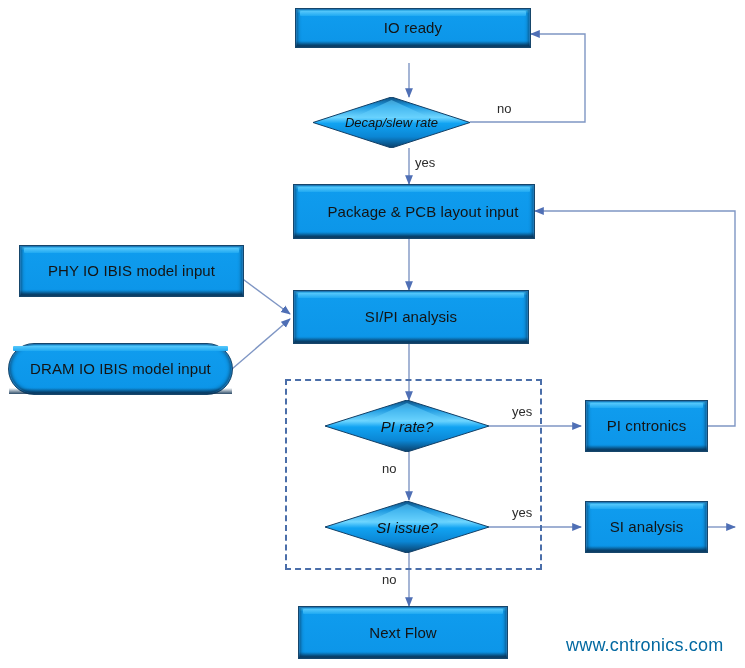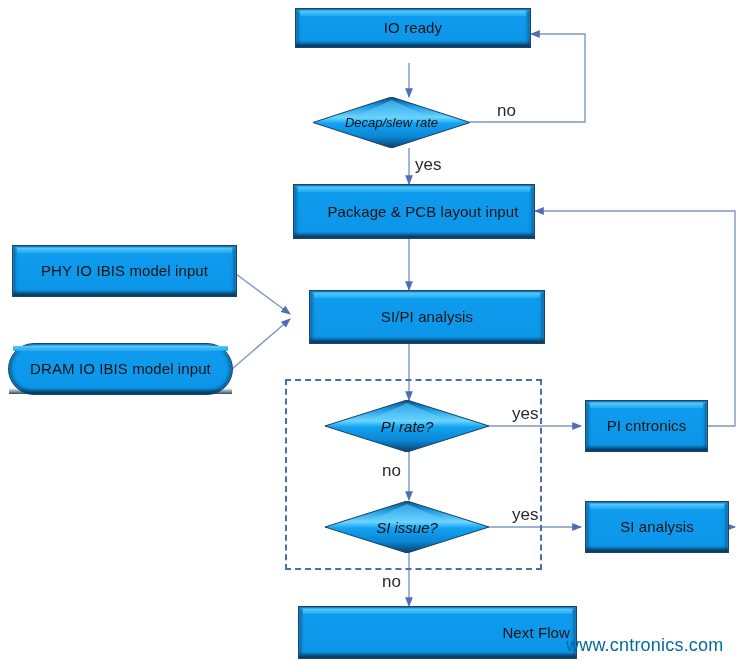--- a/index.html
+++ b/index.html
@@ -93,21 +93,21 @@
   .dashed-group{
     position:absolute;
     box-sizing:border-box;
     border:2px dashed #4a6ea9;
     background:transparent;
   }
 
   
   .edge-label{
     position:absolute;
-    font-size:17px;
+    font-size:13px;
     color:#2b2b2b;
     white-space:nowrap;
   }
 
   
   .watermark{
     position:absolute;
     font-size:18px;
     color:#0369a1;
     white-space:nowrap;
@@ -158,41 +158,41 @@
   <div class="dashed-group" style="left:285px; top:379px; width:257px; height:191px;"></div>
 
   <div class="node-box" style="left:295px; top:8px; width:236px; height:40px;">
     <span class="lbl">IO ready</span>
   </div>
 
   <div class="node-box" style="left:293px; top:184px; width:242px; height:55px;padding-left:24px;">
     <span class="lbl">Package &amp; PCB layout input</span>
   </div>
 
-  <div class="node-box" style="left:12px; top:245px; width:225px; height:52px;">
+  <div class="node-box" style="left:19px; top:245px; width:225px; height:52px;">
     <span class="lbl">PHY IO IBIS model input</span>
   </div>
 
   <div class="node-box" style="left:8px; top:343px; width:225px; height:52px;border-radius:26px;">
     <span class="lbl">DRAM IO IBIS model input</span>
   </div>
 
-  <div class="node-box" style="left:293px; top:290px; width:236px; height:54px;margin-left:16px;">
+  <div class="node-box" style="left:293px; top:290px; width:236px; height:54px;">
     <span class="lbl">SI/PI analysis</span>
   </div>
 
   <div class="node-box" style="left:585px; top:400px; width:123px; height:52px;">
     <span class="lbl">PI cntronics</span>
   </div>
 
-  <div class="node-box" style="left:585px; top:501px; width:144px; height:52px;">
+  <div class="node-box" style="left:585px; top:501px; width:123px; height:52px;">
     <span class="lbl">SI analysis</span>
   </div>
 
-  <div class="node-box" style="left:298px; top:606px; width:279px; height:53px;justify-content:flex-end;">
+  <div class="node-box" style="left:298px; top:606px; width:210px; height:53px;">
     <span class="lbl">Next Flow</span>
   </div>
 
   <div class="node-diamond diamond-small" style="left:313px; top:97px; width:157px; height:51px;">
     <svg viewBox="0 0 157 51" preserveAspectRatio="none" xmlns="http://www.w3.org/2000/svg">
       <defs>
         <linearGradient id="dgA" x1="0" y1="0" x2="0" y2="1">
           <stop offset="0" stop-color="#0d4e80"></stop>
           <stop offset="0.18" stop-color="#1f9ae0"></stop>
           <stop offset="0.40" stop-color="#6fd6ff"></stop>

